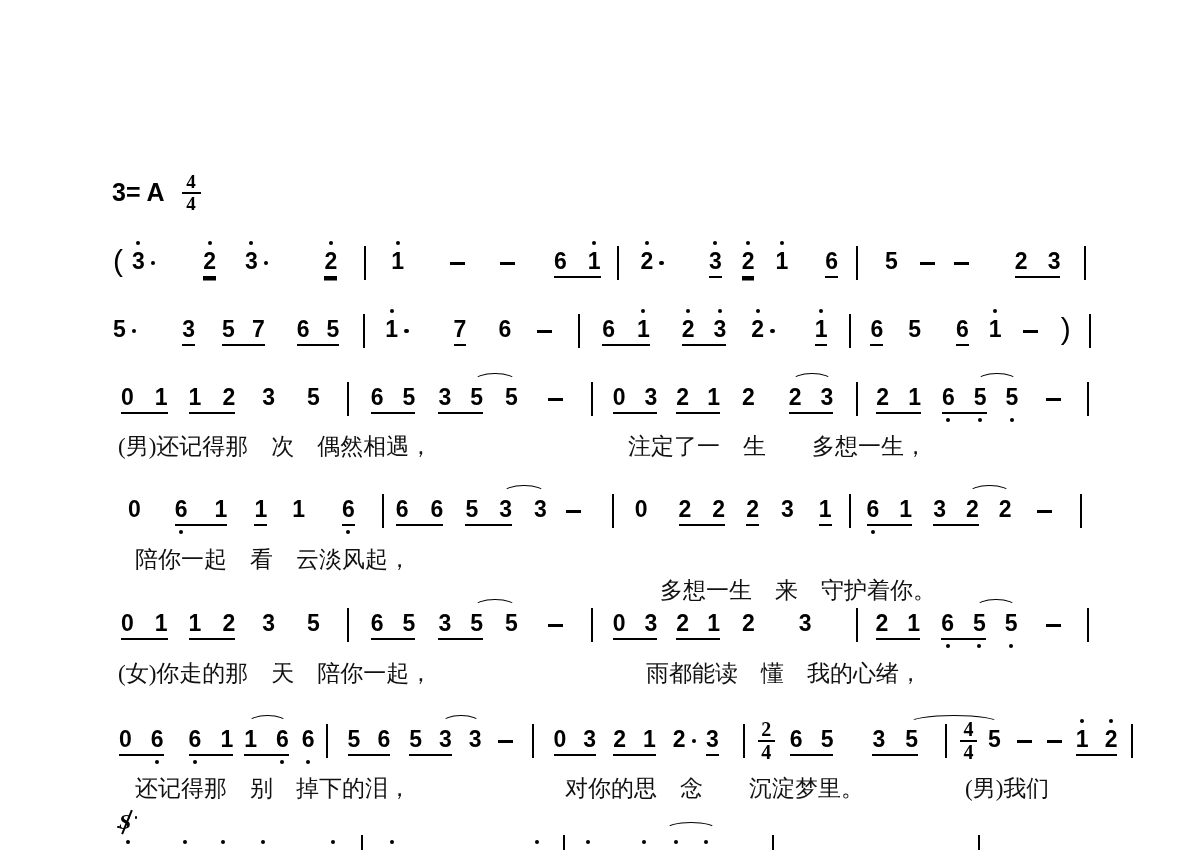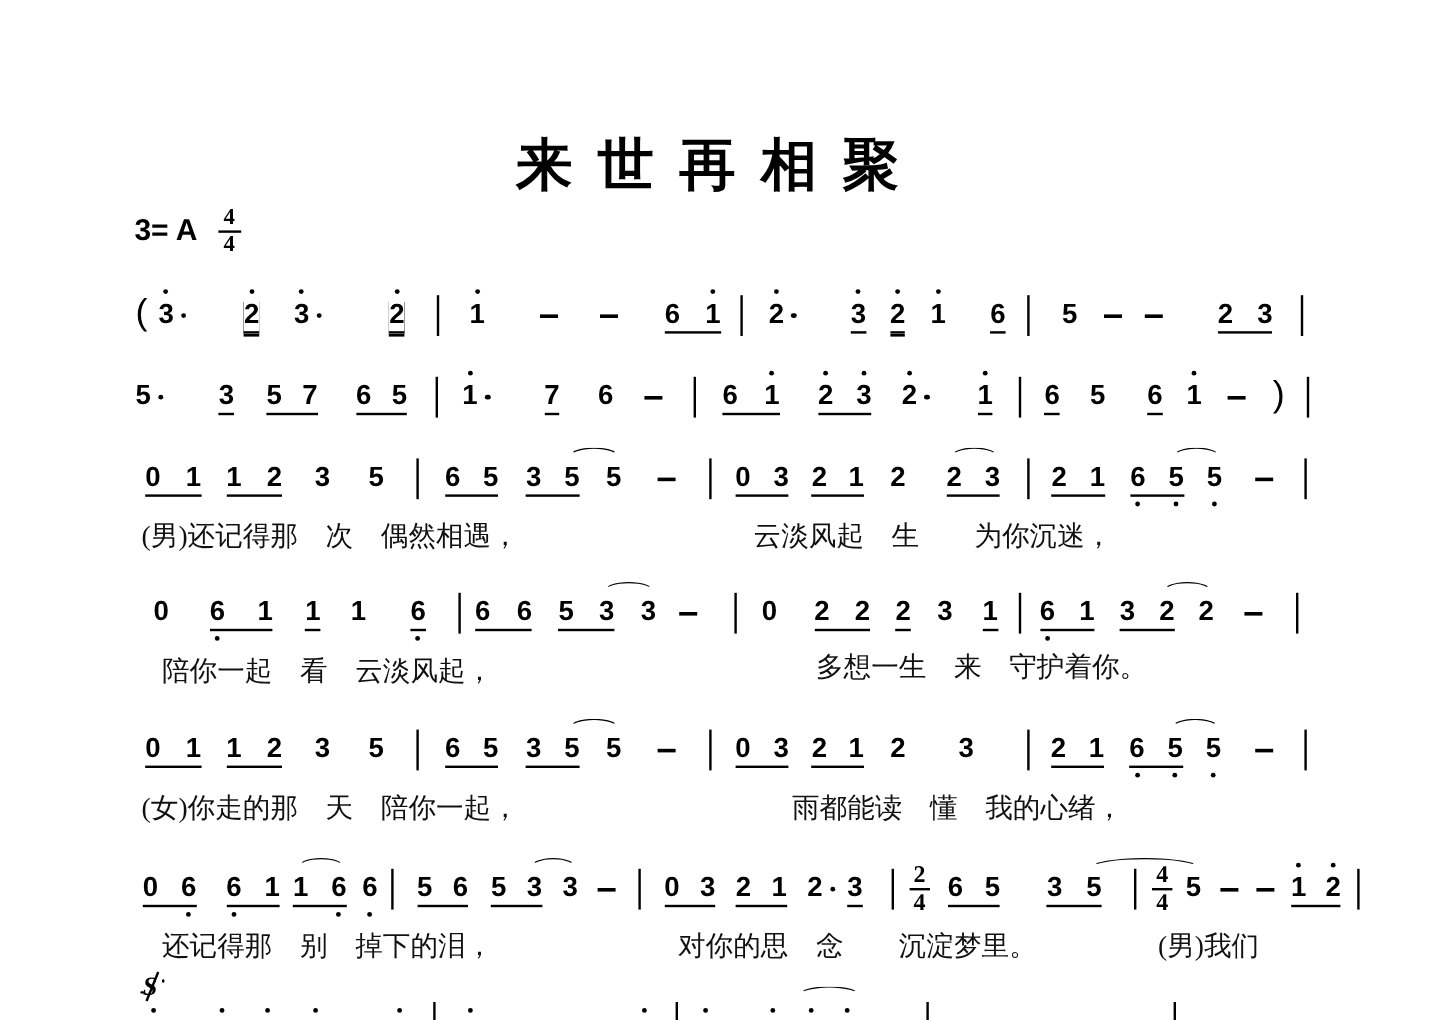--- a/index.html
+++ b/index.html
@@ -63,21 +63,20 @@
   .bdot{position:absolute;width:4px;height:4px;border-radius:50%;background:#000;}
   .bbar{position:absolute;width:2px;height:15px;background:#000;}
   .barc{position:absolute;height:12px;border:1.7px solid transparent;
         border-top-color:#000;border-radius:50%;}
 </style>
 </head>
 <body>
 
 <div class="page">
 
-  <h1 class="title">来世再相聚</h1>
 
   <div class="keysig">
     <span>3= A</span>
     <span class="frac">
       <span>4</span>
       <span class="fline"></span>
       <span>4</span>
     </span>
   </div>
 
@@ -390,21 +389,21 @@
             <i class="od down"></i>
           </span>
         </span>
         <i class="dash" style="margin-left: 28px;"></i>
         <i class="bar" style="margin-left: 26px;"></i>
         <i class="tie" style="left: 360.57px; width: 40.7969px;"></i>
         <i class="tie" style="left: 679.148px; width: 37.7969px;"></i>
         <i class="tie" style="left: 864.133px; width: 37.7969px;"></i>
       </div>
       <div class="lyric" style="left: 118px; top: 431px; text-align: right;">(男)还记得那　次　偶然相遇，</div>
-      <div class="lyric" style="left: 628px; top: 431px;">云淡风起　生　　为你沉迷，</div>
+      <div class="lyric" style="left: 628px; top: 431px;">注定了一　生　　多想一生，</div>
       <div class="sline" style="top: 491px;">
         <span class="ncell" style="margin-left: 15px;">
           <span class="note">
             <span class="num">0</span>
           </span>
         </span>
         <span class="grp u1" style="column-gap: 27px; margin-left: 34px;">
           <span class="note">
             <span class="num">6</span>
             <i class="od down"></i>
@@ -503,21 +502,21 @@
           <span class="note tie-e">
             <span class="num">2</span>
           </span>
         </span>
         <i class="dash" style="margin-left: 25px;"></i>
         <i class="bar" style="margin-left: 28px;"></i>
         <i class="tie" style="left: 389.57px; width: 40.7969px;"></i>
         <i class="tie" style="left: 856.336px; width: 38.7969px;"></i>
       </div>
       <div class="lyric" style="left: 135px; top: 544px;">陪你一起　看　云淡风起，</div>
-      <div class="lyric" style="left: 660px; top: 540px; margin-left: 20px;">多想一生　来　守护着你。</div>
+      <div class="lyric" style="left: 660px; top: 575px;">多想一生　来　守护着你。</div>
       <div class="sline" style="top: 605px;">
         <span class="grp u1" style="column-gap: 21px; margin-left: 8px;">
           <span class="note">
             <span class="num">0</span>
           </span>
           <span class="note">
             <span class="num">1</span>
           </span>
         </span>
         <span class="grp u1" style="column-gap: 21px; margin-left: 21px;">
@@ -612,21 +611,21 @@
             <span class="num">5</span>
             <i class="od down"></i>
           </span>
         </span>
         <i class="dash" style="margin-left: 28px;"></i>
         <i class="bar" style="margin-left: 26px;"></i>
         <i class="tie" style="left: 360.57px; width: 40.7969px;"></i>
         <i class="tie" style="left: 863.336px; width: 37.7969px;"></i>
       </div>
       <div class="lyric" style="left: 118px; top: 658px;">(女)你走的那　天　陪你一起，</div>
-      <div class="lyric" style="left: 660px; top: 658px; font-family: Liberation Serif, serif;">雨都能读　懂　我的心绪，</div>
+      <div class="lyric" style="left: 646px; top: 658px; font-family: Liberation Serif, serif;">雨都能读　懂　我的心绪，</div>
       <div class="sline" style="top: 721px;">
         <span class="grp u1" style="column-gap: 19px; margin-left: 6px;">
           <span class="note">
             <span class="num">0</span>
           </span>
           <span class="note">
             <span class="num">6</span>
             <i class="od down"></i>
           </span>
         </span>

